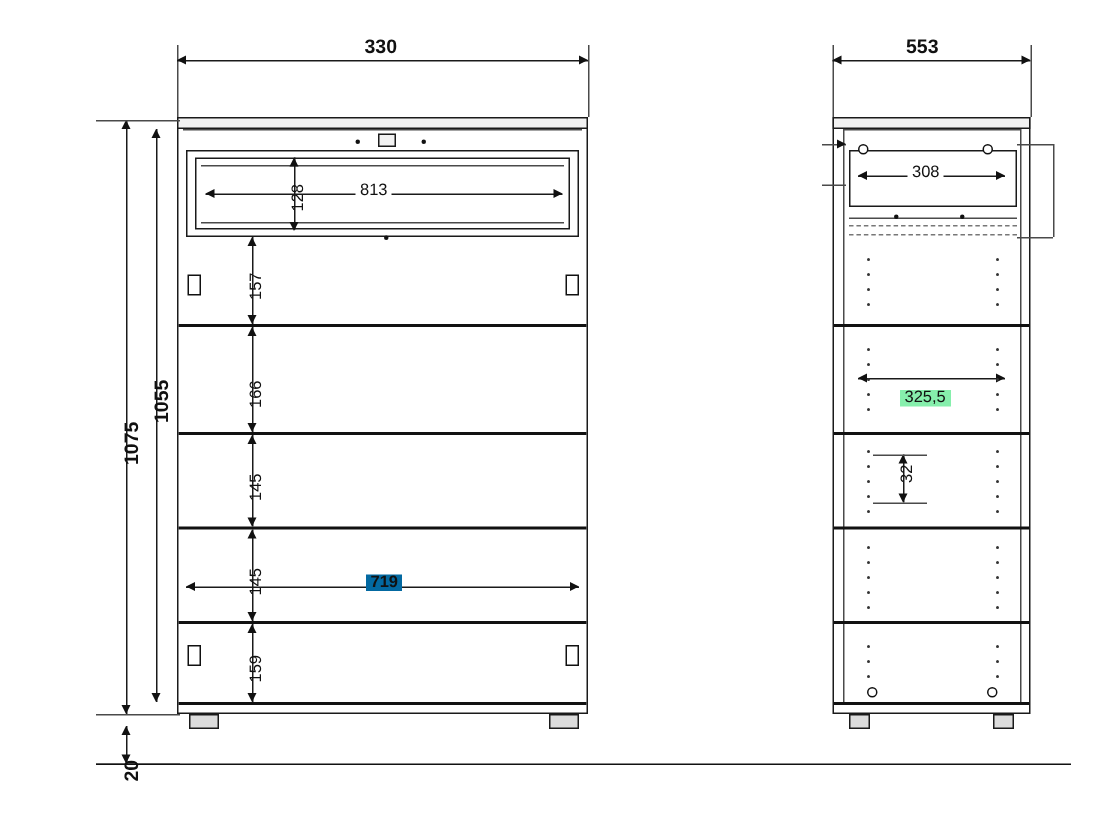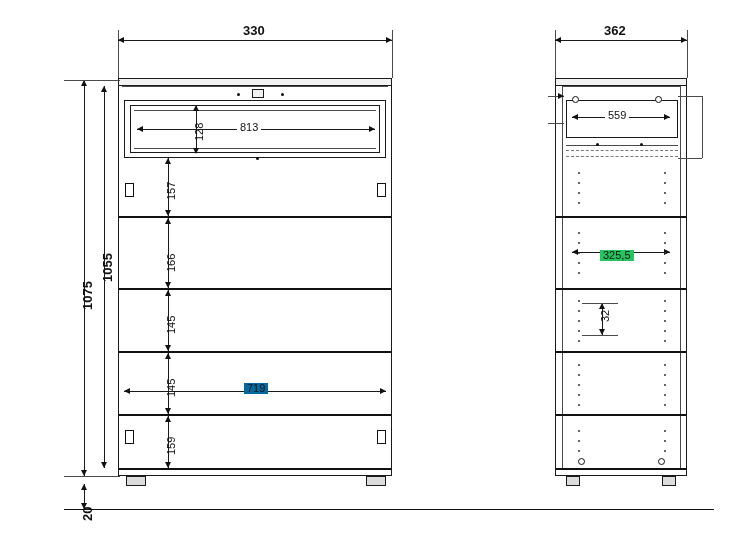--- a/index.html
+++ b/index.html
@@ -96,21 +96,21 @@
   <div class="lbl rot" style="left:166px;top:397px;transform:rotate(-90deg);">145</div>
 
   <div class="ln v" style="left:168px;top:416px;height:52px;"></div>
   <div class="arrowU" style="left:165px;top:416px;"></div>
   <div class="arrowD" style="left:165px;top:462px;"></div>
   <div class="lbl rot" style="left:166px;top:455px;transform:rotate(-90deg);">159</div>
 
   <div class="ln h" style="left:124px;top:391px;width:262px;"></div>
   <div class="arrowL" style="left:124px;top:388px;"></div>
   <div class="arrowR" style="left:380px;top:388px;"></div>
-  <div class="lbl" style="left:244px;top:383px;background:#0369a1;padding:0 3px;">719</div>
+  <div class="lbl" style="left:244px;top:383px;background:#0369a1;padding:0 3px;font-weight:bold;">719</div>
 
   <div class="hinge" style="left:125px;top:183px;"></div>
   <div class="hinge" style="left:125px;top:430px;"></div>
   <div class="hinge" style="left:377px;top:183px;"></div>
   <div class="hinge" style="left:377px;top:430px;"></div>
 
   <div class="foot" style="left:126px;top:476px;width:20px;height:10px;"></div>
   <div class="foot" style="left:366px;top:476px;width:20px;height:10px;"></div>
 
   <div class="ln v" style="left:84px;top:80px;height:396px;"></div>
@@ -132,52 +132,52 @@
   <div class="arrowD" style="left:81px;top:503px;"></div>
   <div class="lbl b rot" style="left:82px;top:521px;transform:rotate(-90deg);">20</div>
 
   <div class="ground" style="left:64px;top:509px;width:650px;"></div>
 
   <div class="ln v thin" style="left:555px;top:30px;height:48px;"></div>
   <div class="ln v thin" style="left:687px;top:30px;height:48px;"></div>
   <div class="ln h" style="left:555px;top:40px;width:132px;"></div>
   <div class="arrowL" style="left:555px;top:37px;"></div>
   <div class="arrowR" style="left:681px;top:37px;"></div>
-  <div class="lbl b" style="left:604px;top:25px;">362</div>
+  <div class="lbl b" style="left:604px;top:25px;">553</div>
 
   <div class="panel" style="left:555px;top:78px;width:132px;height:398px;"></div>
   <div class="panelf" style="left:555px;top:78px;width:132px;height:8px;"></div>
   <div class="ln v thin" style="left:562px;top:86px;height:382px;"></div>
   <div class="ln v thin" style="left:680px;top:86px;height:382px;"></div>
   <div class="ln h thin" style="left:562px;top:86px;width:118px;"></div>
 
   <div class="panel" style="left:566px;top:100px;width:112px;height:38px;"></div>
   <div class="circ" style="left:572px;top:96px;"></div>
   <div class="circ" style="left:655px;top:96px;"></div>
   <div class="dash-h" style="left:566px;top:150px;width:112px;"></div>
   <div class="dash-h" style="left:566px;top:156px;width:112px;"></div>
   <div class="ln h thin" style="left:566px;top:145px;width:112px;"></div>
   <div class="dotmark" style="left:596px;top:143px;"></div>
   <div class="dotmark" style="left:640px;top:143px;"></div>
 
   <div class="ln h" style="left:572px;top:117px;width:98px;"></div>
   <div class="arrowL" style="left:572px;top:114px;"></div>
   <div class="arrowR" style="left:664px;top:114px;"></div>
-  <div class="lbl" style="left:605px;top:110px;background:#fff;padding:0 3px;">559</div>
+  <div class="lbl" style="left:605px;top:110px;background:#fff;padding:0 3px;">308</div>
 
   <div class="ln h thick" style="left:556px;top:216px;width:130px;height:2px;"></div>
   <div class="ln h thick" style="left:556px;top:288px;width:130px;height:2px;"></div>
   <div class="ln h thick" style="left:556px;top:351px;width:130px;height:2px;"></div>
   <div class="ln h thick" style="left:556px;top:414px;width:130px;height:2px;"></div>
   <div class="ln h thick" style="left:556px;top:468px;width:130px;height:2px;"></div>
 
   <div class="ln h" style="left:572px;top:252px;width:98px;"></div>
   <div class="arrowL" style="left:572px;top:249px;"></div>
   <div class="arrowR" style="left:664px;top:249px;"></div>
-  <div class="lbl" style="left:600px;top:250px;background:#22c55e;padding:0 3px;">325,5</div>
+  <div class="lbl" style="left:600px;top:260px;background:#86efac;padding:0 3px;">325,5</div>
 
   <div class="ln v" style="left:602px;top:303px;height:32px;"></div>
   <div class="arrowU" style="left:599px;top:303px;"></div>
   <div class="arrowD" style="left:599px;top:329px;"></div>
   <div class="lbl rot" style="left:600px;top:322px;transform:rotate(-90deg);">32</div>
   <div class="ln h thin" style="left:582px;top:303px;width:36px;"></div>
   <div class="ln h thin" style="left:582px;top:335px;width:36px;"></div>
 
   <div class="smalldot" style="left:578px;top:172px;"></div>
   <div class="smalldot" style="left:578px;top:182px;"></div>

